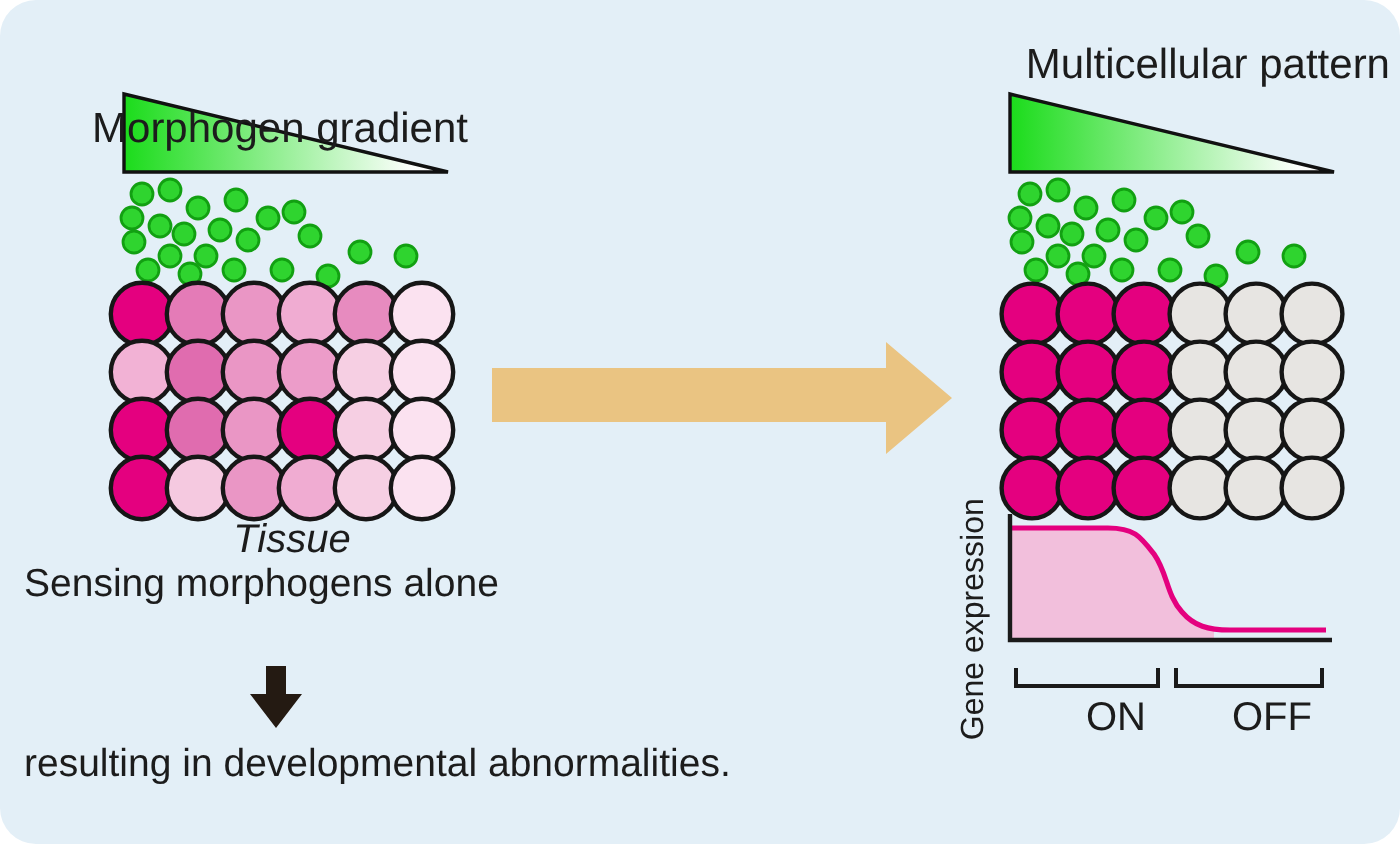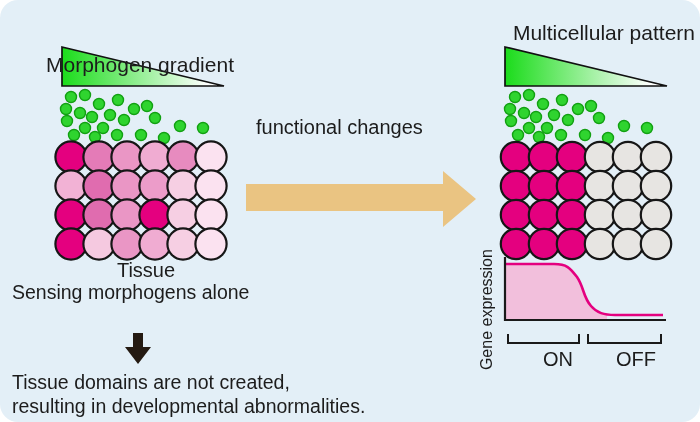--- a/index.html
+++ b/index.html
@@ -4,21 +4,21 @@
 <style>
   html,body{margin:0;padding:0;background:#ffffff;}
   body{width:700px;height:422px;font-family:"Liberation Sans",sans-serif;color:#1c1c1c;}
   .stage{position:relative;width:700px;height:422px;overflow:hidden;background:#fff;}
   .panel{position:absolute;inset:0;border-radius:18px;}
   svg.fig{position:absolute;left:0;top:0;}
   .txt{position:absolute;white-space:nowrap;line-height:1.2;}
   .title-left{left:30px;top:16px;width:220px;text-align:center;font-size:21px;margin-top:36px;}
   .title-right{left:483px;top:20px;width:212px;text-align:right;font-size:21px;}
   .mid-text{left:256px;top:115px;font-size:20px;line-height:25px;}
-  .tissue-label{left:86px;top:258px;width:120px;text-align:center;font-size:20px;}
+  .tissue-label{left:86px;top:258px;width:120px;text-align:center;font-size:20px;font-style:italic;}
   .caption-1{left:12px;top:280px;font-size:19.5px;line-height:24px;}
   .caption-2{left:12px;top:370px;font-size:19.5px;line-height:24px;}
   .gene-label{left:407px;top:300px;width:160px;text-align:center;font-size:16px;
               transform:rotate(-90deg);transform-origin:center;}
   .on-label{left:513px;top:347px;width:60px;text-align:right;font-size:20px;}
   .off-label{left:605px;top:347px;width:62px;text-align:center;font-size:20px;}
 </style>
 </head>
 <body>
 
@@ -152,29 +152,27 @@
       <path d="M505,257 L505,320 L666,320" fill="none" stroke-width="2.2" stroke="#1A1A1A"></path>
       <path d="M508,334 L508,343 L579,343 L579,334" fill="none" stroke-width="2" stroke="#1A1A1A"></path>
       <path d="M588,334 L588,343 L661,343 L661,334" fill="none" stroke-width="2" stroke="#1A1A1A"></path>
     </g>
   </svg>
 
   <div class="txt title-left">Morphogen gradient</div>
   <div class="txt title-right">Multicellular pattern</div>
 
   <div class="txt mid-text">
-    <div>functional changes</div>
   </div>
 
   <div class="txt tissue-label">Tissue</div>
 
   <div class="txt caption-1">
     <div>Sensing morphogens alone</div>
   </div>
   <div class="txt caption-2">
-    <div>Tissue domains are not created,</div>
     <div>resulting in developmental abnormalities.</div>
   </div>
 
   <div class="txt gene-label">Gene expression</div>
   <div class="txt on-label">ON</div>
   <div class="txt off-label">OFF</div>
 </div>
 
 </body></html>

